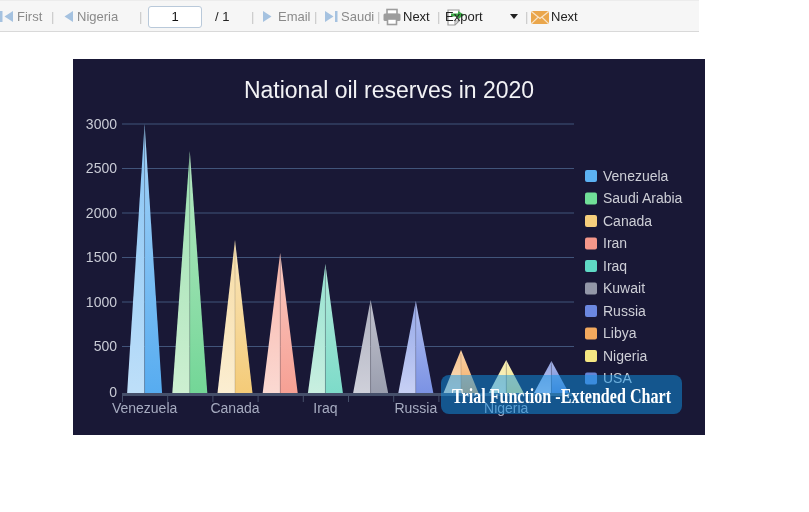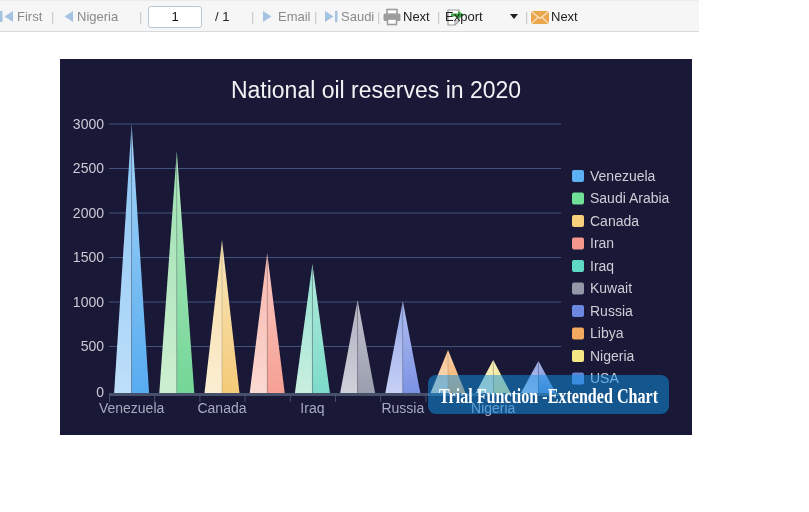--- a/index.html
+++ b/index.html
@@ -13,21 +13,21 @@
     box-sizing:border-box;
   }
   .tb { position:absolute; top:0; height:31px; line-height:31px; font-size:13px; color:#8a8a8a; white-space:nowrap; }
   .sep { color:#c8c8c8; }
   .dark { color:#222; }
   .pginput {
     position:absolute; left:148px; top:5px; width:52px; height:20px;
     background:#fff; border:1px solid #b9c9da; border-radius:3px;
     text-align:center; font-size:13px; color:#111; line-height:20px;
   }
-  .chart { position:absolute; left:60px; top:59px; width:632px; height:376px; }
+  .chart { position:absolute; left:73px; top:59px; width:632px; height:376px; }
 </style>
 </head>
 <body>
 
 <div class="toolbar">
   <svg width="809" height="31" style="position:absolute;left:0;top:0">
 
     <rect x="0" y="10" width="2.5" height="11" fill="#a5c2e0"></rect>
     <path d="M13 10 L4.5 15.5 L13 21 Z" fill="#a5c2e0"></path>
 

